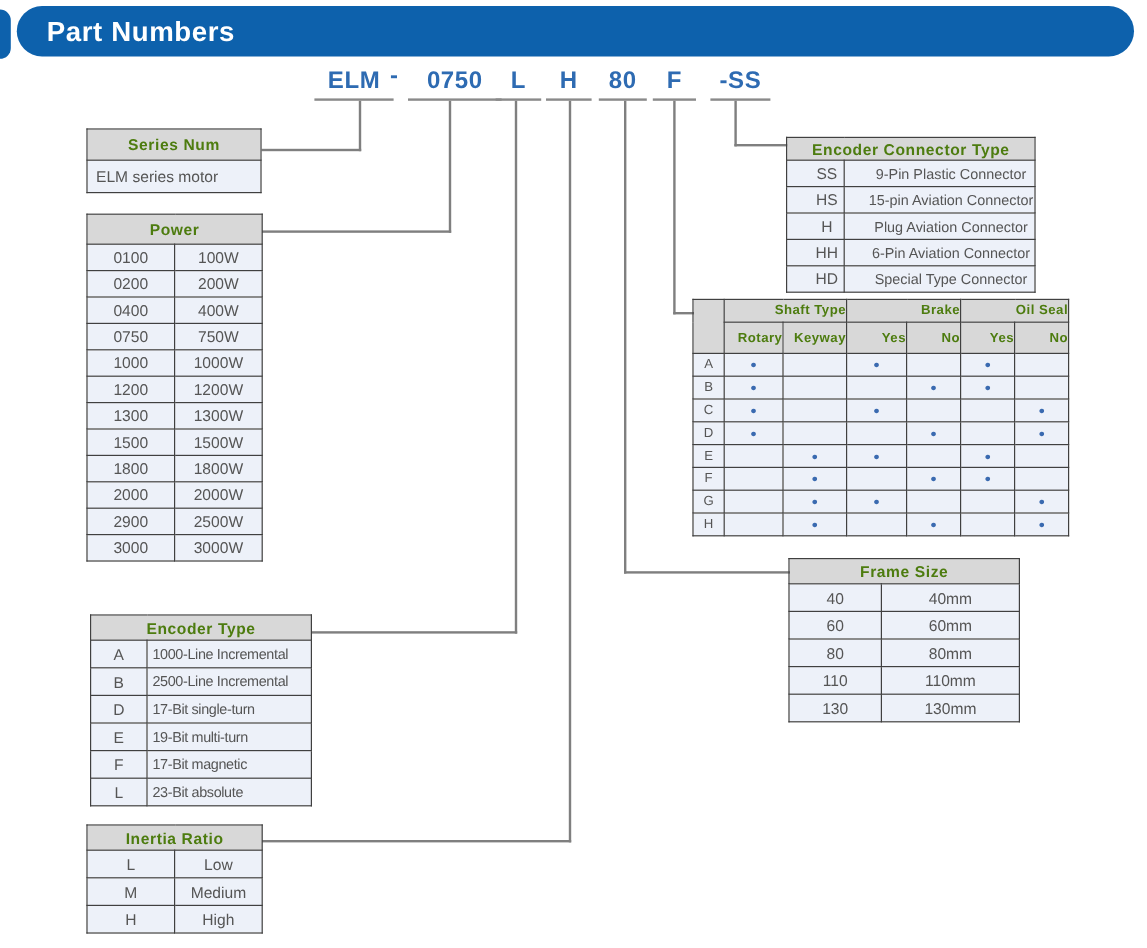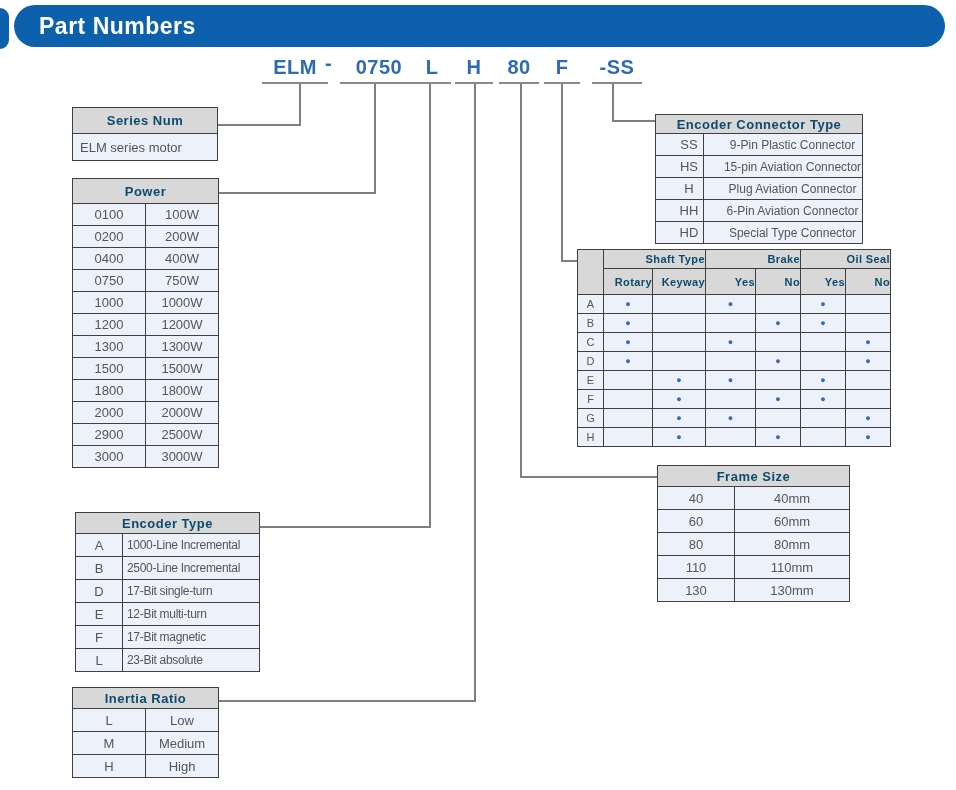--- a/index.html
+++ b/index.html
@@ -22,21 +22,21 @@
            font-weight:bold;font-size:20px;}
 
   
   .cline{position:absolute;background:#7f7f7f;}
 
   
   table.t{position:absolute;border-collapse:collapse;table-layout:fixed;
           font-family:"Liberation Sans",sans-serif;}
   .t th,.t td{border:1px solid #404040;padding:0;text-align:center;
               vertical-align:middle;overflow:hidden;white-space:nowrap;}
-  .t th{background:#d8d8d8;color:#0c4a6e;font-weight:bold;font-size:13px;
+  .t th{background:#d8d8d8;color:#4d7c0f;font-weight:bold;font-size:13px;
         letter-spacing:.5px;}
   .t td{background:#edf1f9;color:#555;font-size:13px;}
 
   #t-series{left:72px;top:107px;width:146px;}
   #t-series th{height:25px;}
   #t-series td{height:26px;text-align:left;padding-left:7px;}
 
   #t-power{left:72px;top:178px;width:146px;padding-left:12px;}
   #t-power th{height:24px;}
   #t-power td{height:21px;}
@@ -187,21 +187,21 @@
     <tr>
           <td>B</td>
           <td class="desc">2500-Line Incremental</td>
         </tr>
     <tr>
           <td>D</td>
           <td class="desc">17-Bit single-turn</td>
         </tr>
     <tr>
           <td>E</td>
-          <td class="desc">12-Bit multi-turn</td>
+          <td class="desc">19-Bit multi-turn</td>
         </tr>
     <tr>
           <td>F</td>
           <td class="desc">17-Bit magnetic</td>
         </tr>
     <tr>
           <td>L</td>
           <td class="desc">23-Bit absolute</td>
         </tr>
   </tbody>

